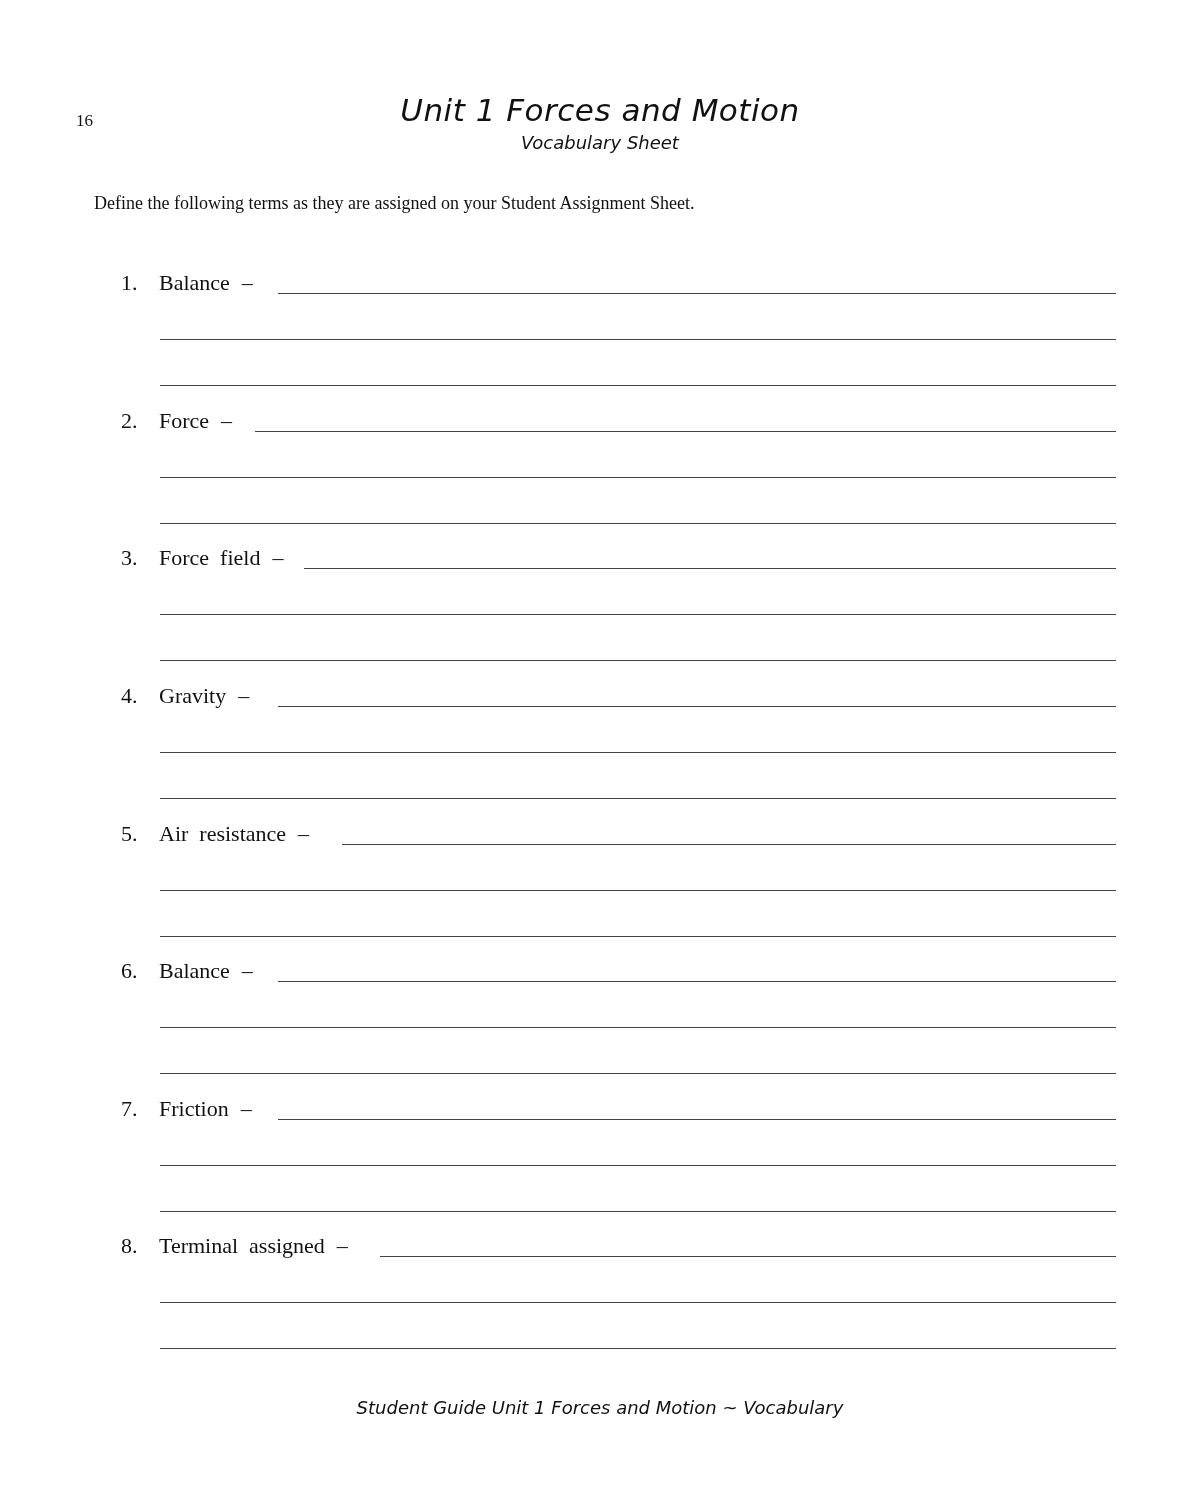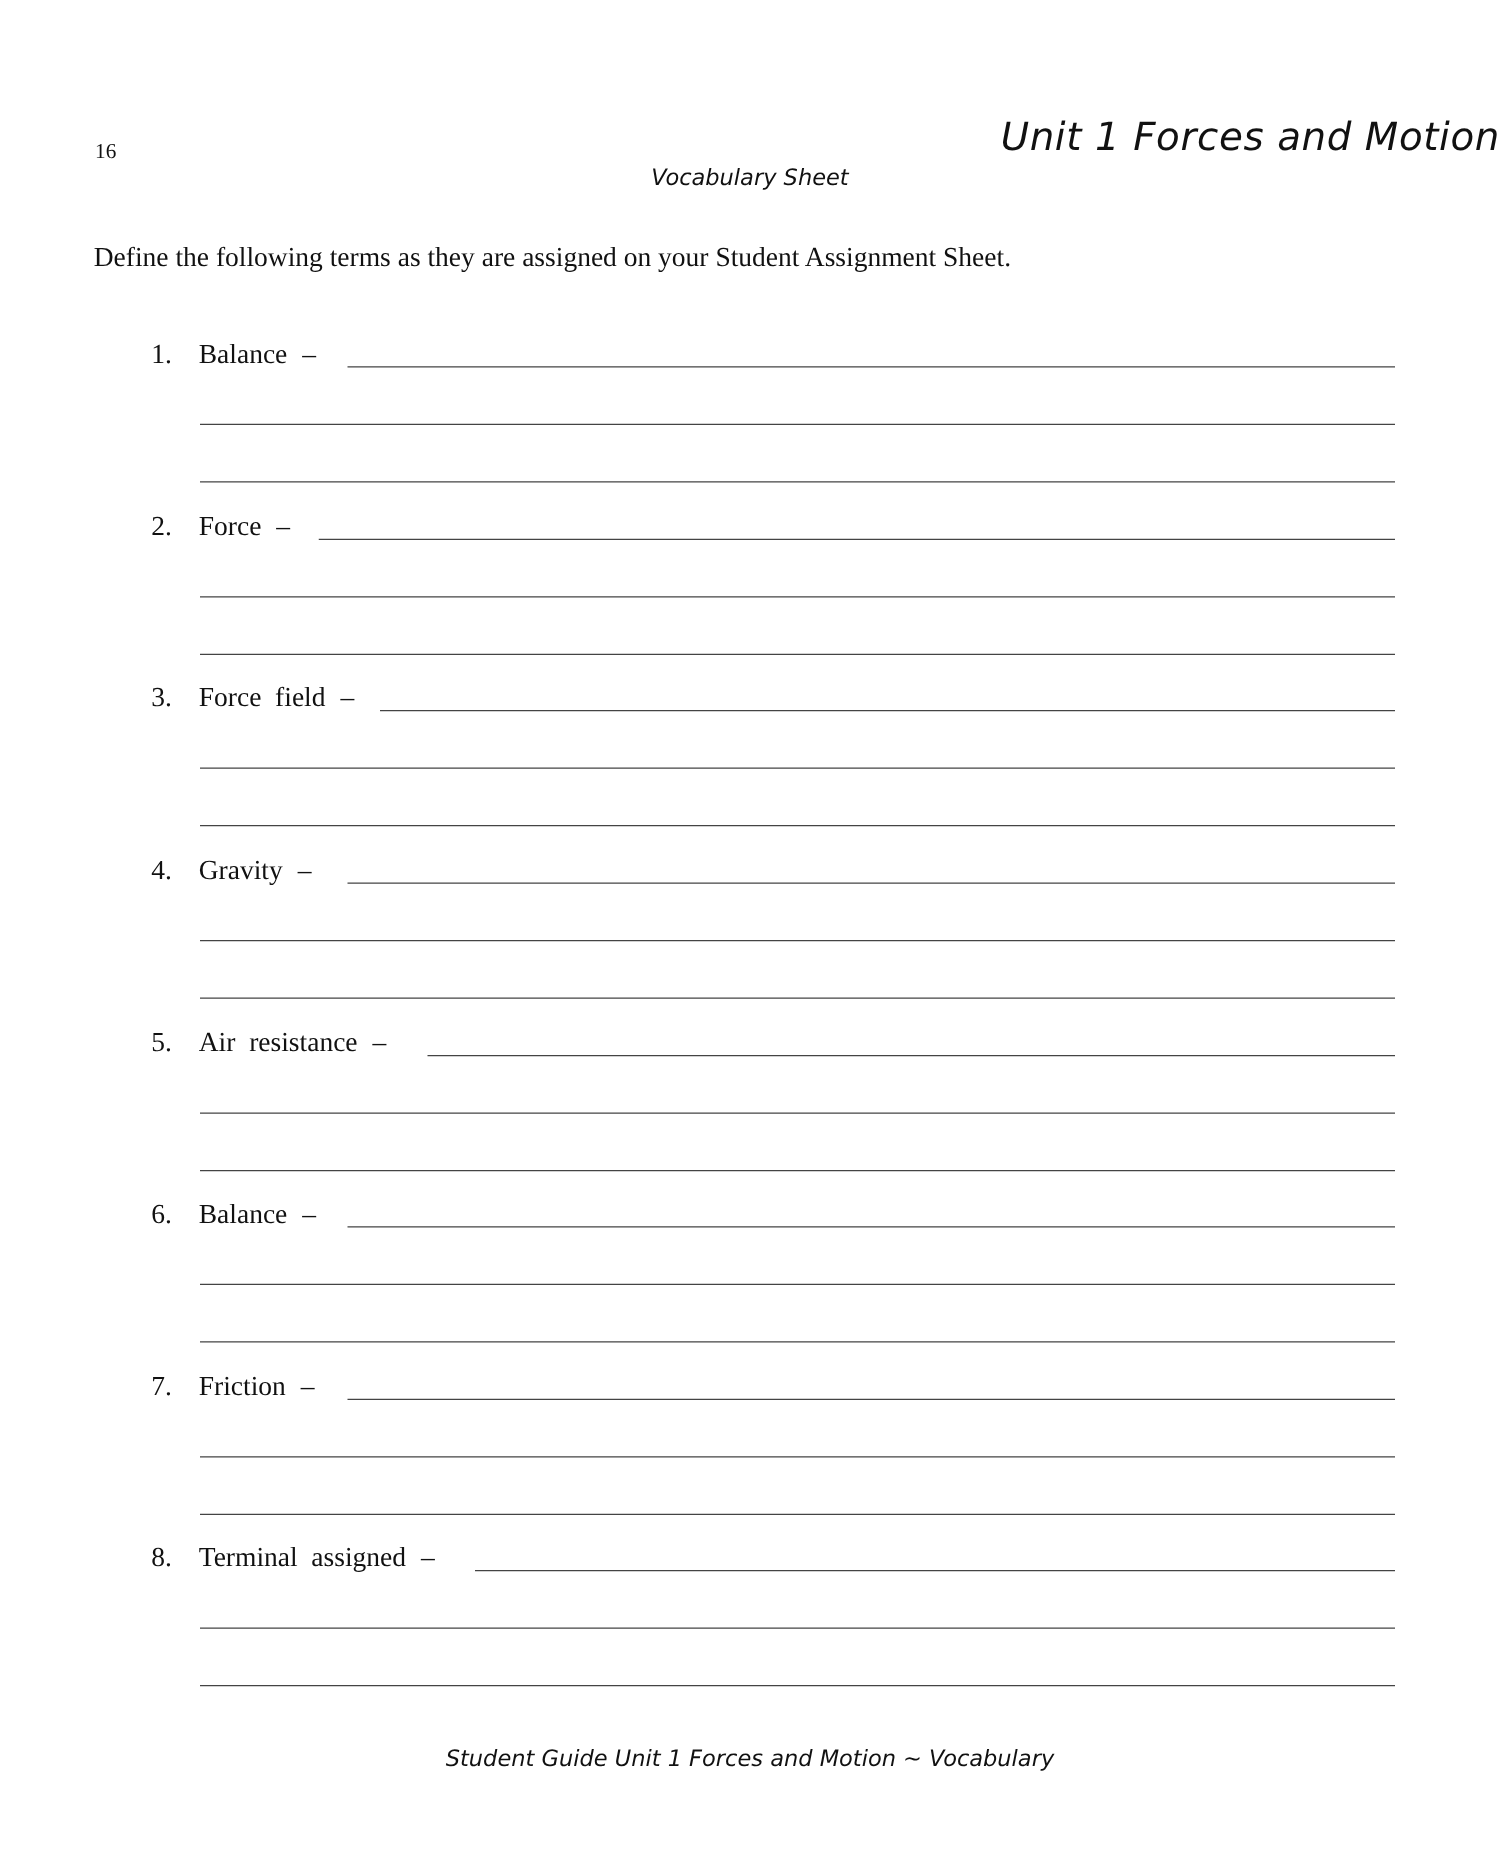--- a/index.html
+++ b/index.html
@@ -1,22 +1,22 @@
 <!DOCTYPE html>
 <html><head>
 <meta charset="utf-8">
 <style>
   html, body { margin:0; padding:0; background:#fff; }
   body { width:1200px; height:1500px; position:relative; overflow:hidden; color:#111; }
   .page-num { position:absolute; left:76px; top:72px; font-family:"Liberation Serif", serif; font-size:17px;margin-top:39px; }
-  .title { position:absolute; left:0; width:1200px; top:92px; text-align:right;
+  .title { position:absolute; left:0; width:1200px; top:92px; text-align:center;
            font-family:"DejaVu Sans", sans-serif; font-style:italic; font-size:31px; letter-spacing:0.5px; }
   .subtitle { position:absolute; left:0; width:1200px; top:132px; text-align:center;
            font-family:"DejaVu Sans", sans-serif; font-style:italic; font-size:18px; padding-left:0px; }
-  .instr { position:absolute; left:75px; top:193px; font-family:"Liberation Serif", serif; font-size:22px; }
+  .instr { position:absolute; left:94px; top:193px; font-family:"Liberation Serif", serif; font-size:18px; }
   .term-row { position:absolute; left:121px; height:30px; display:flex; align-items:flex-end; font-family:"Liberation Serif", serif; font-size:22px; }
   .num { width:38px; }
   .term { white-space:pre; }
   .dash { margin-left:12px; }
   .line { position:absolute; height:0; border-top:1.5px solid #444; right:84px; }
   .footer { position:absolute; left:0; width:1200px; top:1397px; text-align:center;
             font-family:"DejaVu Sans", sans-serif; font-style:italic; font-size:18px; }
 </style>
 </head>
 <body>

